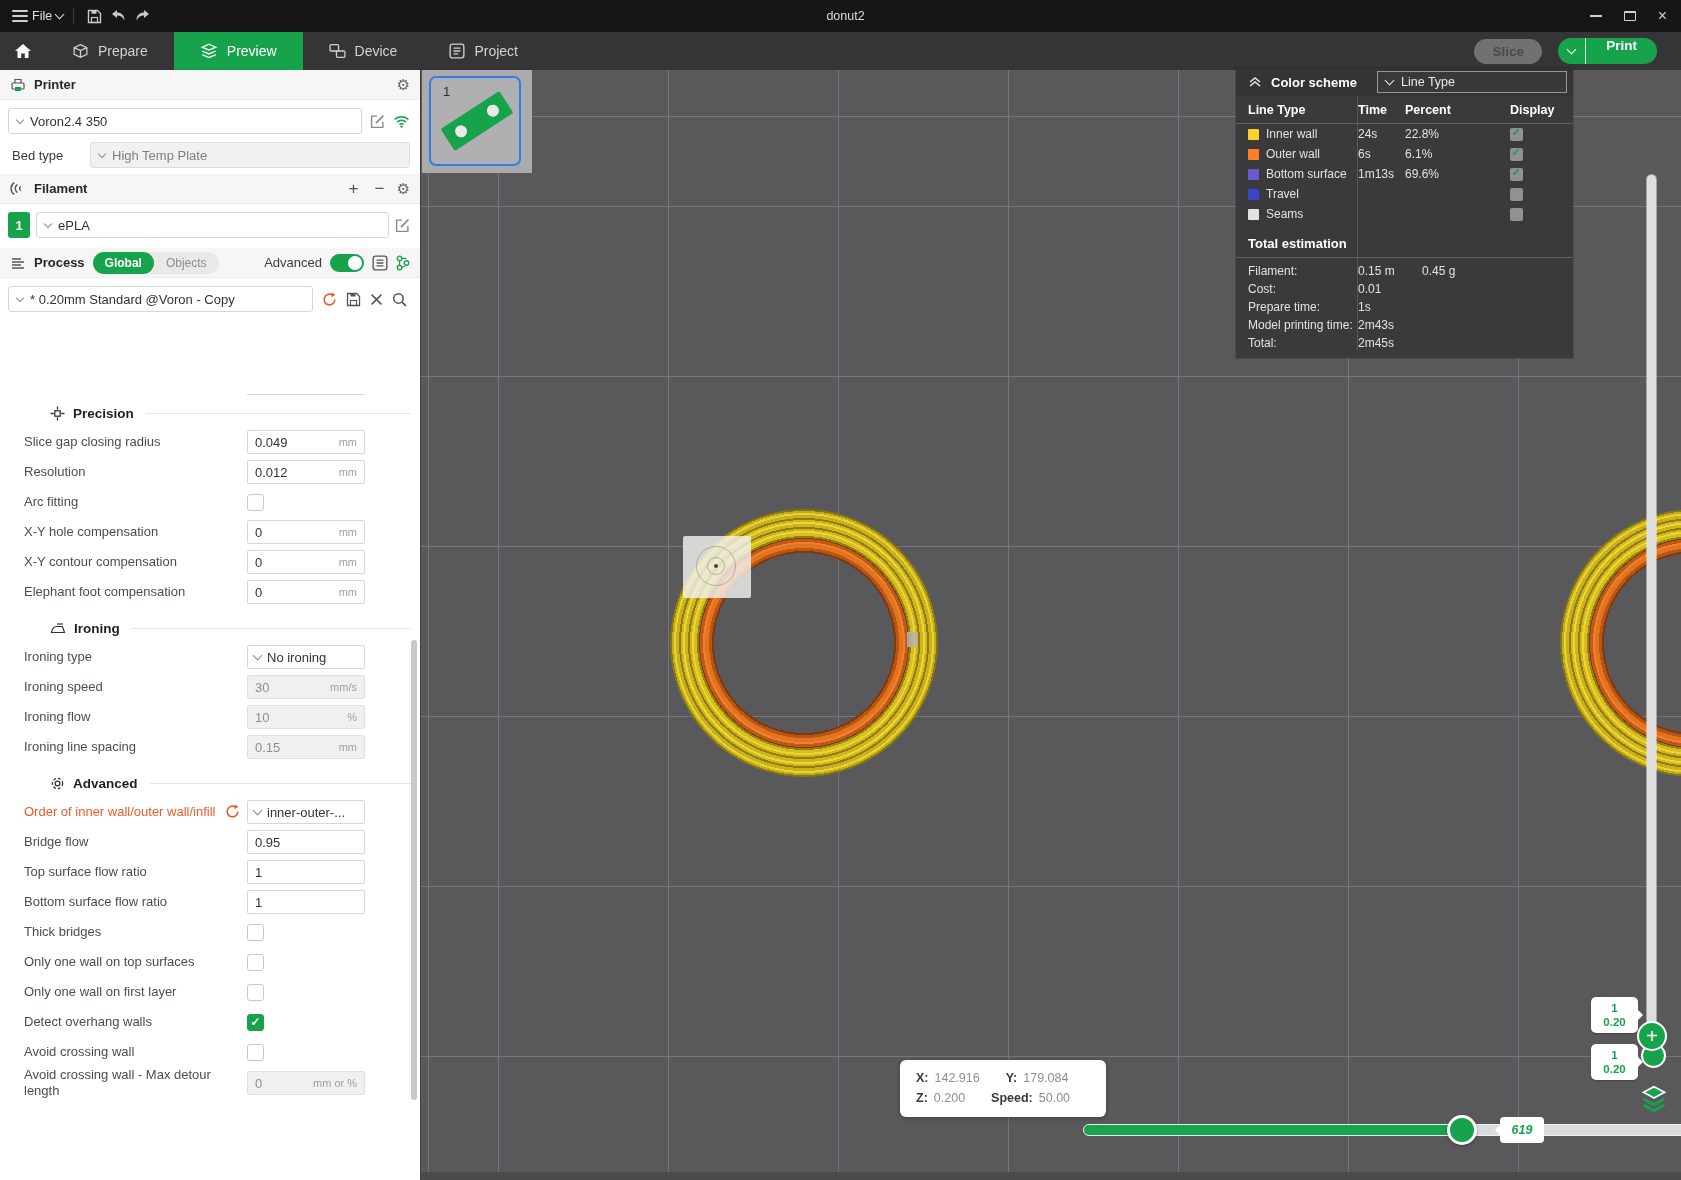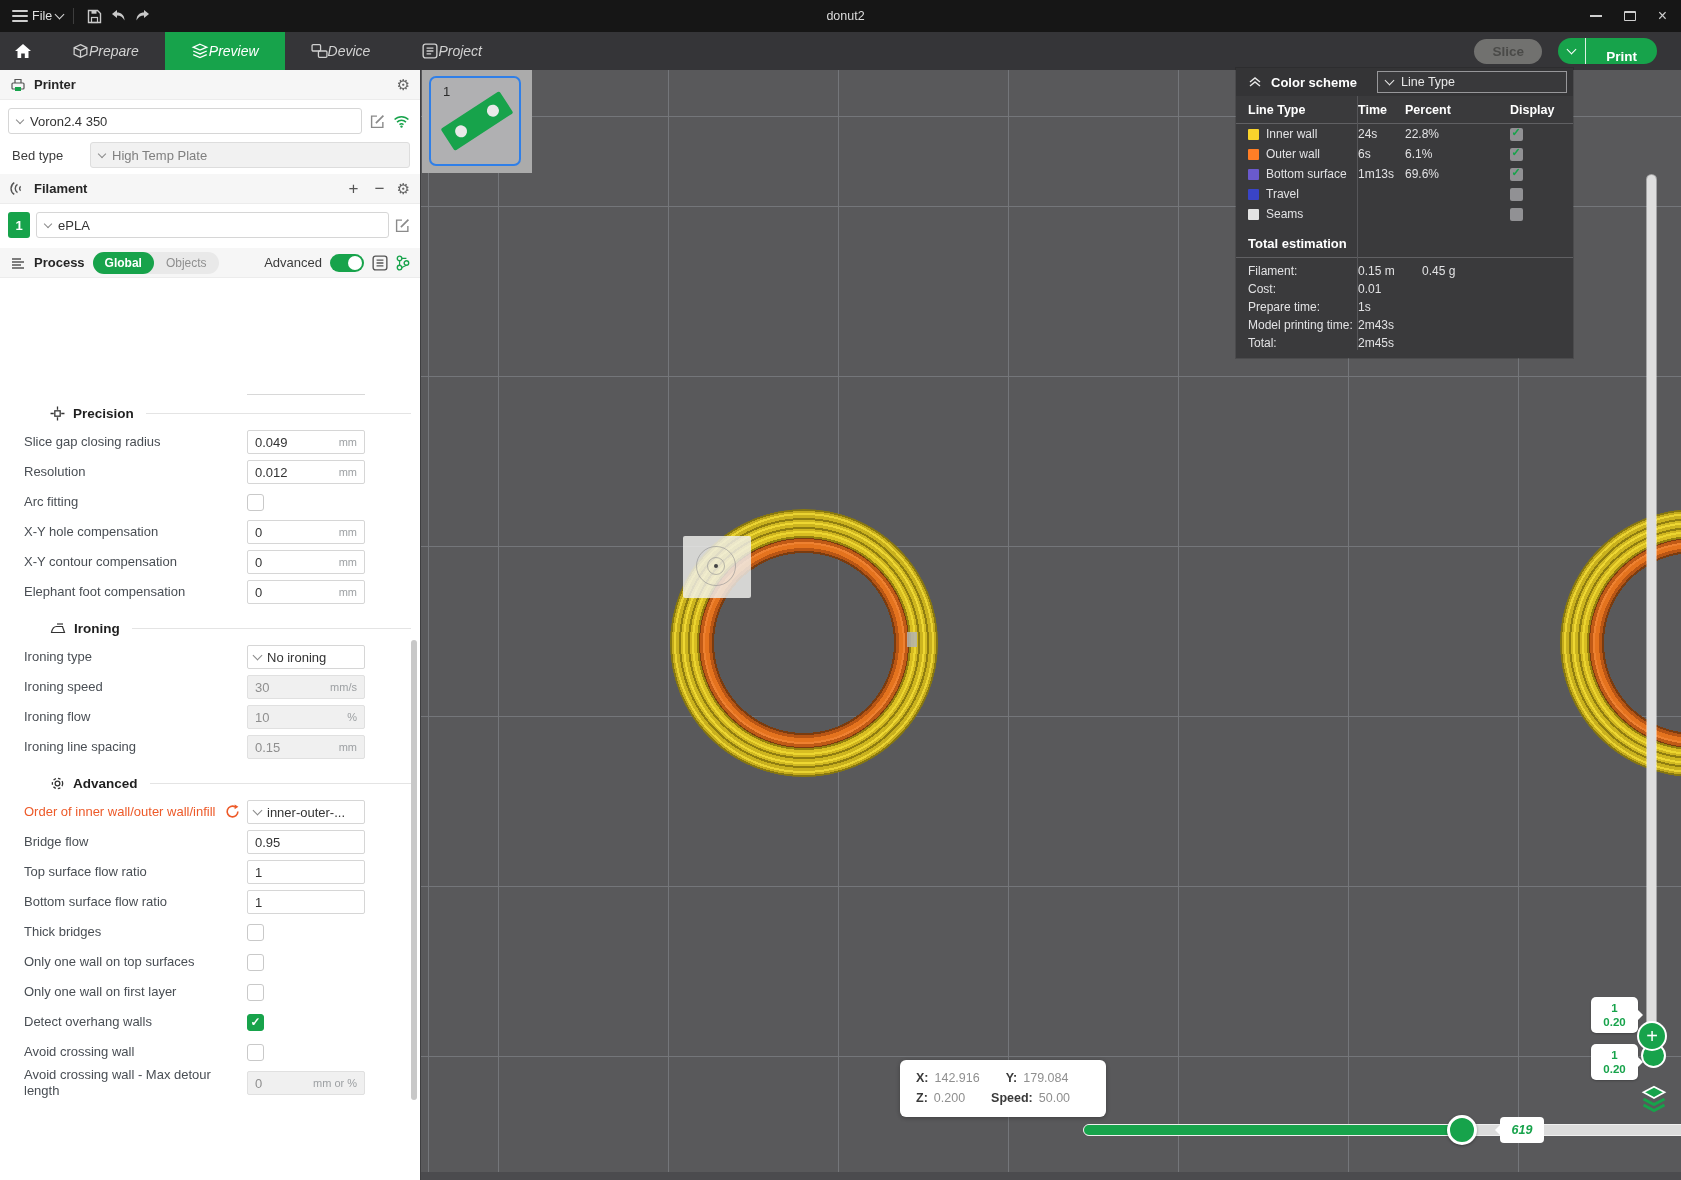--- a/index.html
+++ b/index.html
@@ -18,25 +18,25 @@
   .tb-ico { width:20px; height:18px; display:flex; align-items:center; justify-content:center; }
   .tb-title { position:absolute; left:0; right:0; text-align:center; font-size:12.5px; color:#dcdcdc; pointer-events:none;padding-left:10px; }
   .tb-right { position:absolute; right:0; top:0; height:32px; display:flex; align-items:center; gap:22px; padding-right:14px; }
   .wmin { width:12px; height:2px; background:#cfcfcf; }
   .wmax { width:12px; height:10px; border:1.6px solid #cfcfcf; border-top-width:2.5px; border-radius:1px; }
   .wclose { font-size:16px; color:#cfcfcf; line-height:1; }
 
   
   .navbar { position:absolute; left:0; top:32px; width:1681px; height:38px; background:#353538; display:flex; align-items:stretch; color:#d2d2d2; }
   .home-btn { width:46px; display:flex; align-items:center; justify-content:center; }
-  .nav-tab { display:flex; align-items:center; gap:0; padding:0 26px; font-size:14px; color:#d2d2d2;font-style:italic; }
+  .nav-tab { display:flex; align-items:center; gap:9px; padding:0 26px; font-size:14px; color:#d2d2d2; }
   .nav-tab.active { background:#17A34B; color:#fff; }
   .nav-actions { position:absolute; right:24px; top:0; height:38px; display:flex; align-items:center; gap:16px; }
   .slice-btn { width:68px; height:25px; border-radius:13px; background:#71716F; color:#4A4A48; font-size:13.5px; font-weight:bold; display:flex; align-items:center; justify-content:center; }
-  .print-split { height:26px; border-radius:13px; background:#17A34B; display:flex; align-items:flex-end; color:#fff; overflow:hidden; }
+  .print-split { height:26px; border-radius:13px; background:#17A34B; display:flex; align-items:flex-start; color:#fff; overflow:hidden; }
   .print-chev { width:28px; height:100%; display:flex; align-items:center; justify-content:center; border-right:1px solid rgba(255,255,255,.85); }
   .print-label { padding:0 20px; font-size:13.5px; font-weight:bold; }
 
   
   .left-panel { position:absolute; left:0; top:70px; width:421px; height:1110px; background:#fff; border-right:1px solid #3f3f41; }
   .sec-header { height:30px; background:#F6F6F6; border-bottom:1px solid #ECECEC; display:flex; align-items:center; gap:8px; padding:0 10px; }
   .sec-title { font-size:13px; font-weight:bold; color:#262626; }
   .sec-spacer { flex:1; }
   .gear-glyph { font-size:15px; color:#666; line-height:1; }
   .pm-glyph { font-size:17px; color:#555; line-height:1; width:18px; text-align:center; }
@@ -321,20 +321,42 @@
         <path d="M4 4.5 H10 M4 7 H10 M4 9.5 H10" stroke="#555" stroke-width="1.1"></path>
       </svg>
     <svg width="14" height="16" viewBox="0 0 12 14">
         <circle cx="3" cy="3" r="2" fill="none" stroke="#17A34B" stroke-width="1.2"></circle>
         <circle cx="9" cy="7" r="2" fill="none" stroke="#17A34B" stroke-width="1.2"></circle>
         <circle cx="3" cy="11" r="2" fill="none" stroke="#17A34B" stroke-width="1.2"></circle>
         <path d="M3 5 V9 M5 3 H9 M9 9 L5 11" stroke="#17A34B" stroke-width="1"></path>
       </svg>
   </div>
 
+  <div class="preset-row">
+    <div class="select-box preset-select">
+      <span class="chev"></span>
+      <span class="txt">* 0.20mm Standard @Voron - Copy</span>
+    </div>
+    <svg width="15" height="15" viewBox="0 0 14 14">
+        <path d="M12 7 A5 5 0 1 1 9.5 2.7" fill="none" stroke="#ED5A29" stroke-width="1.5"></path>
+        <path d="M9 0.5 L12.5 2.5 L9 4.8 Z" fill="#ED5A29"></path>
+      </svg>
+    <svg width="15" height="15" viewBox="0 0 15 15">
+        <path d="M1.5 1.5 H10.5 L13.5 4.5 V13.5 H1.5 Z" fill="none" stroke="#555" stroke-width="1.3"></path>
+        <rect x="4.5" y="8.5" width="6" height="5" fill="none" stroke="#555" stroke-width="1.1"></rect>
+        <rect x="4.5" y="1.5" width="5" height="3" fill="#555"></rect>
+      </svg>
+    <svg width="13" height="13" viewBox="0 0 12 12">
+        <path d="M1.5 1.5 L10.5 10.5 M10.5 1.5 L1.5 10.5" stroke="#555" stroke-width="1.4"></path>
+      </svg>
+    <svg width="15" height="15" viewBox="0 0 14 14">
+        <circle cx="6" cy="6" r="4.4" fill="none" stroke="#555" stroke-width="1.4"></circle>
+        <path d="M9.4 9.4 L13 13" stroke="#555" stroke-width="1.6"></path>
+      </svg>
+  </div>
 
 
   <div class="settings" id="settings">
     <div class="scroll-artifact"></div>
   <div class="sgroup-header">
         <span>
           <svg width="15" height="15" viewBox="0 0 14 14">
             <rect x="4.5" y="4.5" width="5" height="5" fill="none" stroke="#333" stroke-width="1.2"></rect>
             <path d="M7 0.5 V3.5 M7 10.5 V13.5 M0.5 7 H3.5 M10.5 7 H13.5" stroke="#333" stroke-width="1.2"></path>
           </svg>

